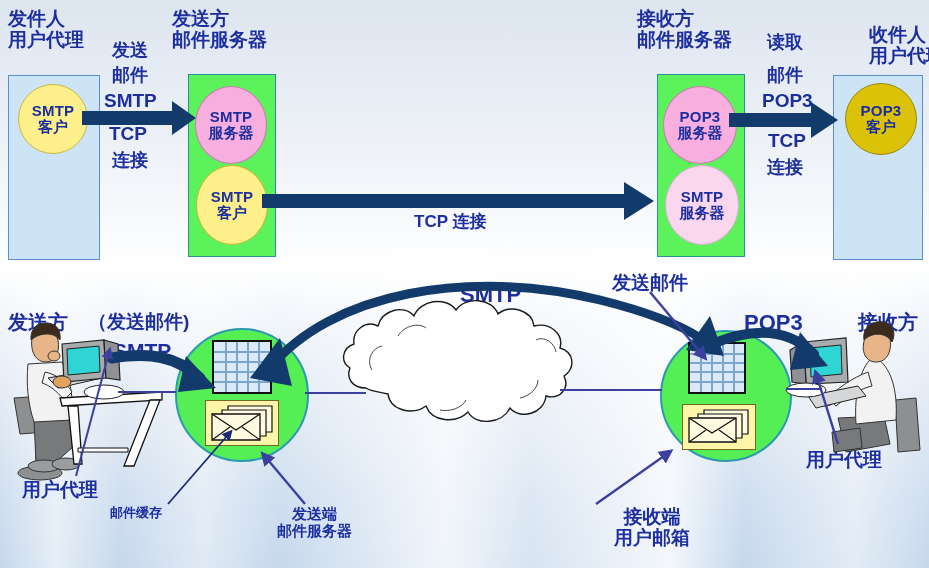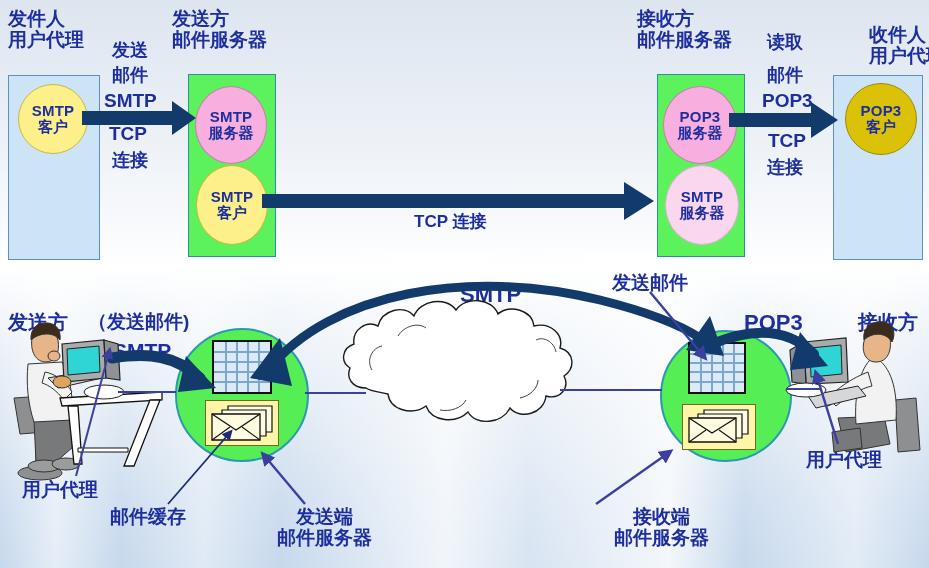--- a/index.html
+++ b/index.html
@@ -167,34 +167,34 @@
     <i style="left:32px;top:0;width:1.6px;height:48px;"></i>
     <i style="left:43px;top:0;width:1.6px;height:48px;"></i>
   </div>
   <div class="envbox" style="left:682px;top:404px;width:72px;height:44px;"></div>
 
   <div class="lbl" style="left:8px;top:311px;font-size:20px;">发送方</div>
   <div class="lbl" style="left:88px;top:311px;font-size:19px;text-align:right;">（发送邮件)</div>
   <div class="lbl" style="left:113px;top:339px;font-size:21px;">SMTP</div>
 
   <div class="lbl" style="left:22px;top:479px;font-size:19px;">用户代理</div>
-  <div class="lbl" style="left:110px;top:506px;font-size:19px;">邮件缓存</div>
-  <div class="lbl" style="left:277px;top:506px;font-size:19px;text-align:center;">发送端
+  <div class="lbl" style="left:110px;top:506px;font-size:13px;">邮件缓存</div>
+  <div class="lbl" style="left:277px;top:506px;font-size:15px;text-align:center;">发送端
 邮件服务器</div>
 
   <div class="lbl" style="left:443px;top:381px;font-size:21px;">因特网</div>
 
   <div class="lbl" style="left:460px;top:283px;font-size:22px;">SMTP</div>
   <div class="lbl" style="left:429px;top:310px;font-size:19px;">（发送邮件）</div>
 
   <div class="lbl" style="left:612px;top:272px;font-size:19px;">发送邮件</div>
   <div class="lbl" style="left:744px;top:311px;font-size:22px;">POP3</div>
 
   <div class="lbl" style="left:614px;top:506px;font-size:19px;text-align:center;">接收端
-邮件服务器</div>
+用户邮箱</div>
   <div class="lbl" style="left:858px;top:311px;font-size:20px;">接收方</div>
   <div class="lbl" style="left:806px;top:449px;font-size:19px;">用户代理</div>
 
   <svg class="ov" viewBox="0 0 929 568">
     <defs>
       <marker id="navyhead" markerWidth="7" markerHeight="7" refX="1.4" refY="3.5" orient="auto">
         <path d="M0,0 L7,3.5 L0,7 Z" fill="#123a6b"></path>
       </marker>
       <marker id="purphead" markerWidth="6" markerHeight="6" refX="1.2" refY="3" orient="auto">
         <path d="M0,0 L6,3 L0,6 Z" fill="#3b3f9e"></path>

